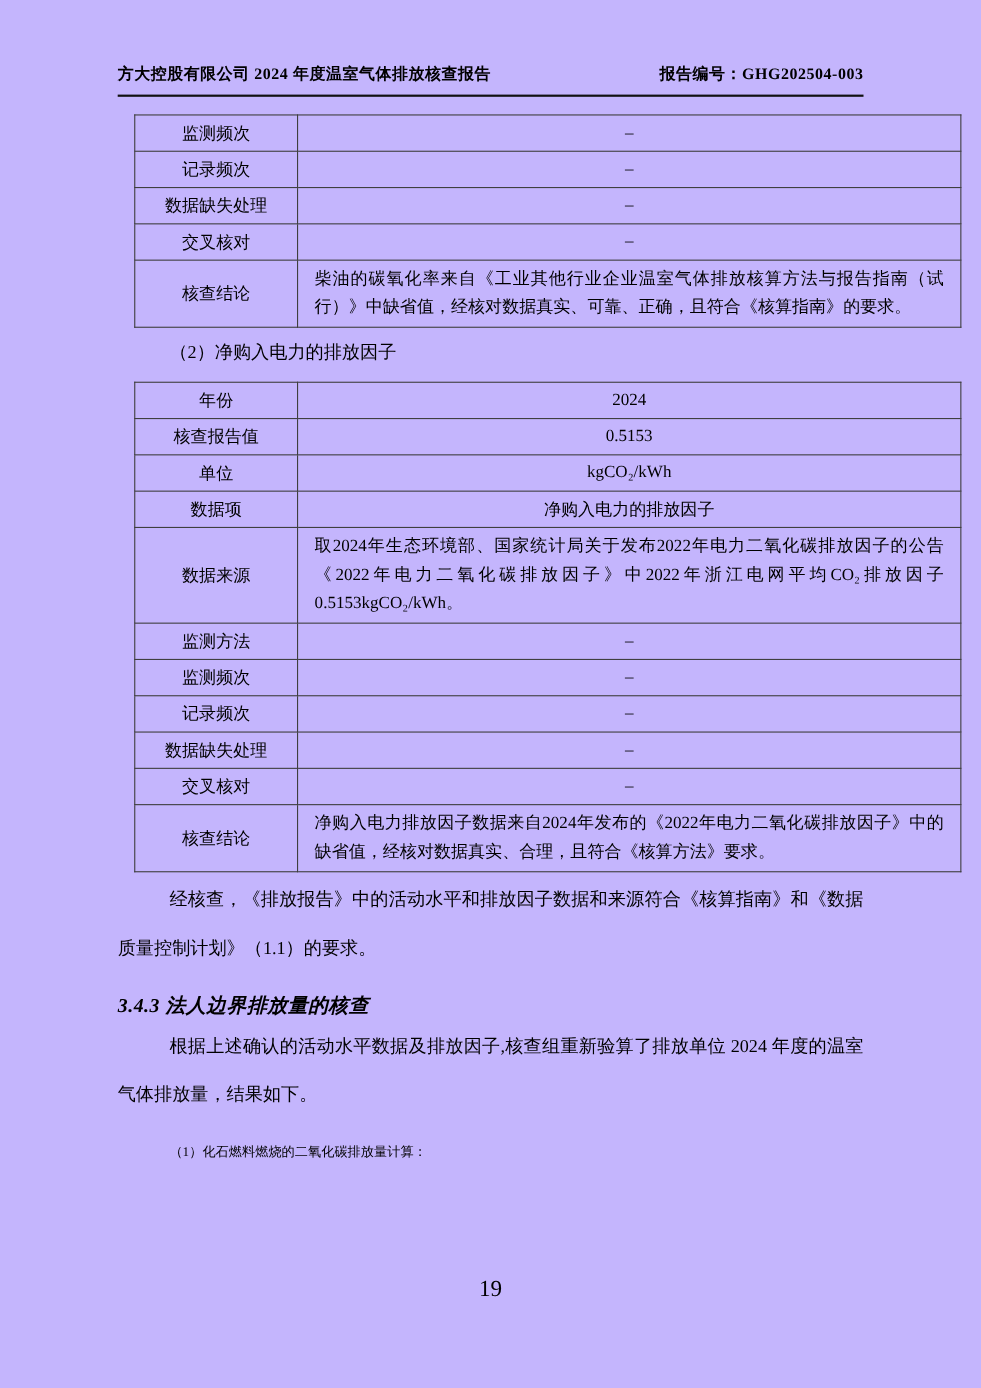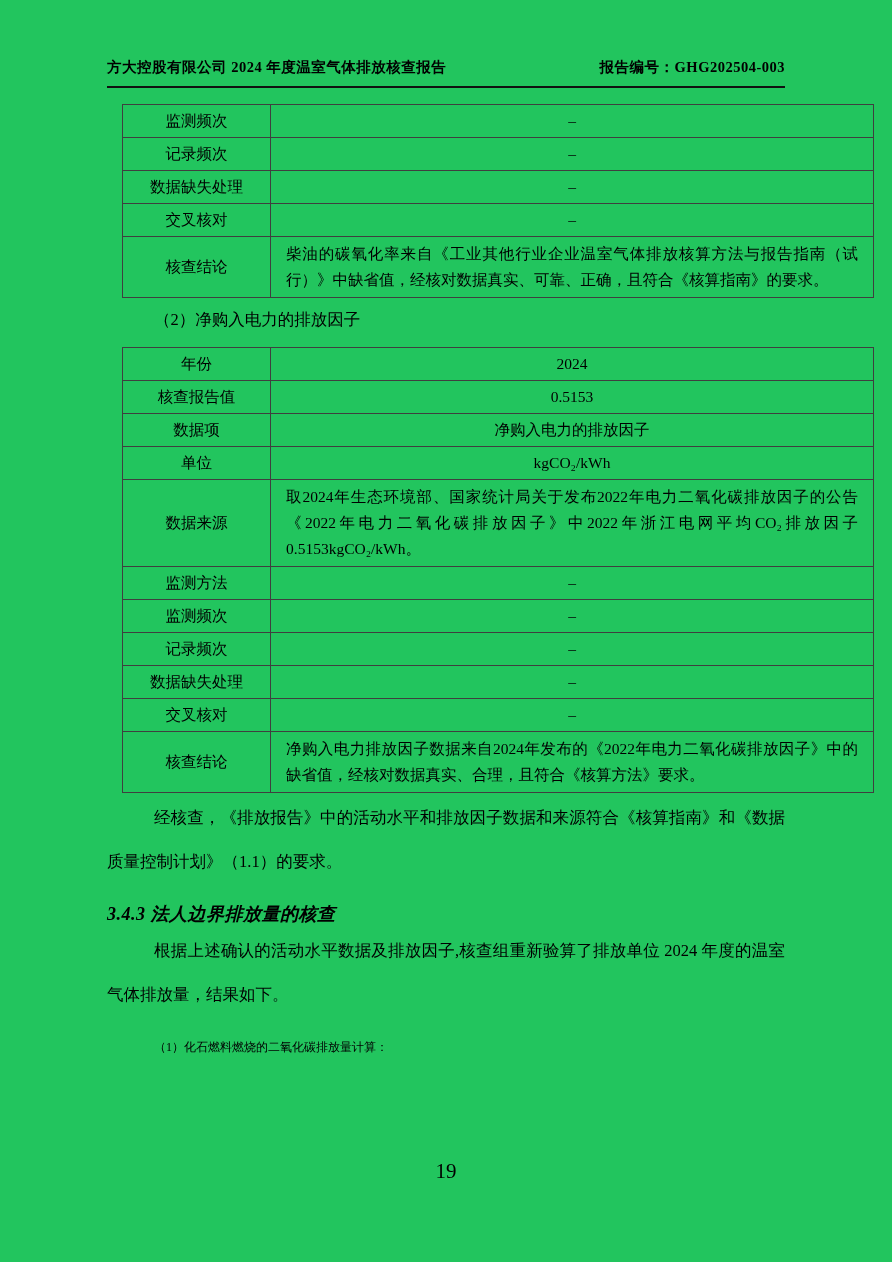--- a/index.html
+++ b/index.html
@@ -2,21 +2,21 @@
 <html><head>
 <meta charset="utf-8">
 <style>
   * { box-sizing: border-box; }
   html, body { margin: 0; padding: 0; background: #e8e8e8; }
   .page {
     position: relative;
     width: 892px;
     height: 1262px;
     margin: 0 auto;
-    background: #22c55e;
+    background: #c4b5fd;
     font-family: "Liberation Serif", "DejaVu Serif", serif;
     color: #000000;
     padding: 58px 107px 0 107px;
     overflow: hidden;
   }
   .header {
     display: flex;
     justify-content: space-between;
     align-items: flex-end;
     font-size: 14.5px;
@@ -132,26 +132,26 @@
     <tbody>
         <tr class="short">
       <td class="lbl">年份</td>
       <td class="val">2024</td>
     </tr>
     <tr class="short">
       <td class="lbl">核查报告值</td>
       <td class="val">0.5153</td>
     </tr>
     <tr class="short">
+      <td class="lbl">单位</td>
+      <td class="val">kgCO₂/kWh</td>
+    </tr>
+    <tr class="short">
       <td class="lbl">数据项</td>
       <td class="val">净购入电力的排放因子</td>
-    </tr>
-    <tr class="short">
-      <td class="lbl">单位</td>
-      <td class="val">kgCO₂/kWh</td>
     </tr>
     <tr>
       <td class="lbl">数据来源</td>
       <td class="val long">取2024年生态环境部、国家统计局关于发布2022年电力二氧化碳排放因子的公告《2022年电力二氧化碳排放因子》中2022年浙江电网平均CO₂排放因子0.5153kgCO₂/kWh。</td>
     </tr>
     <tr class="short">
       <td class="lbl">监测方法</td>
       <td class="val">–</td>
     </tr>
     <tr class="short">

